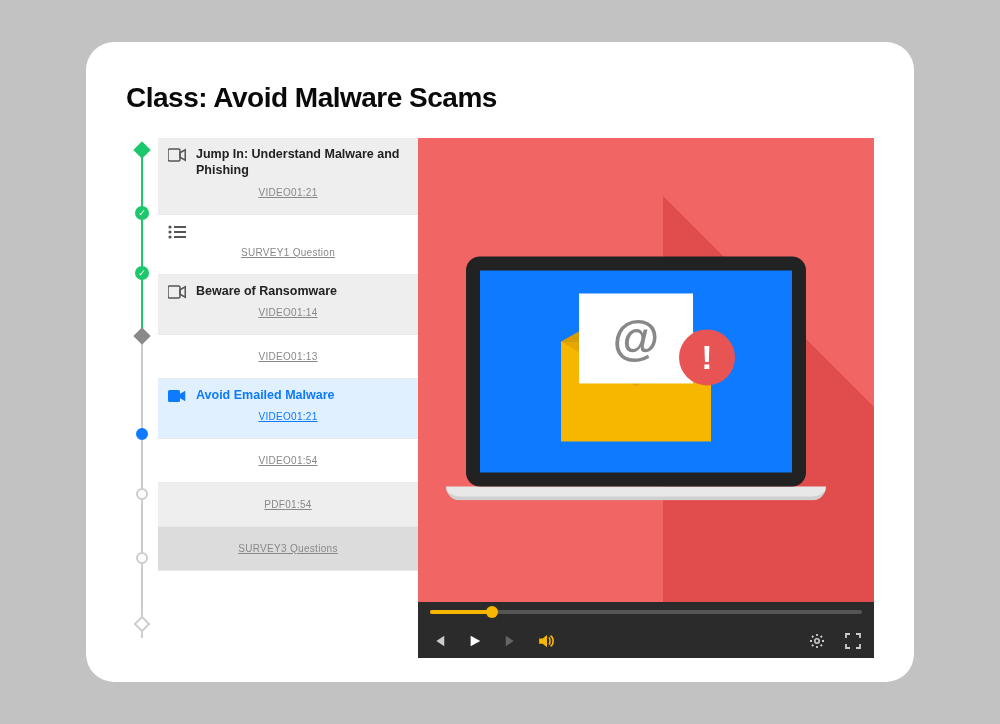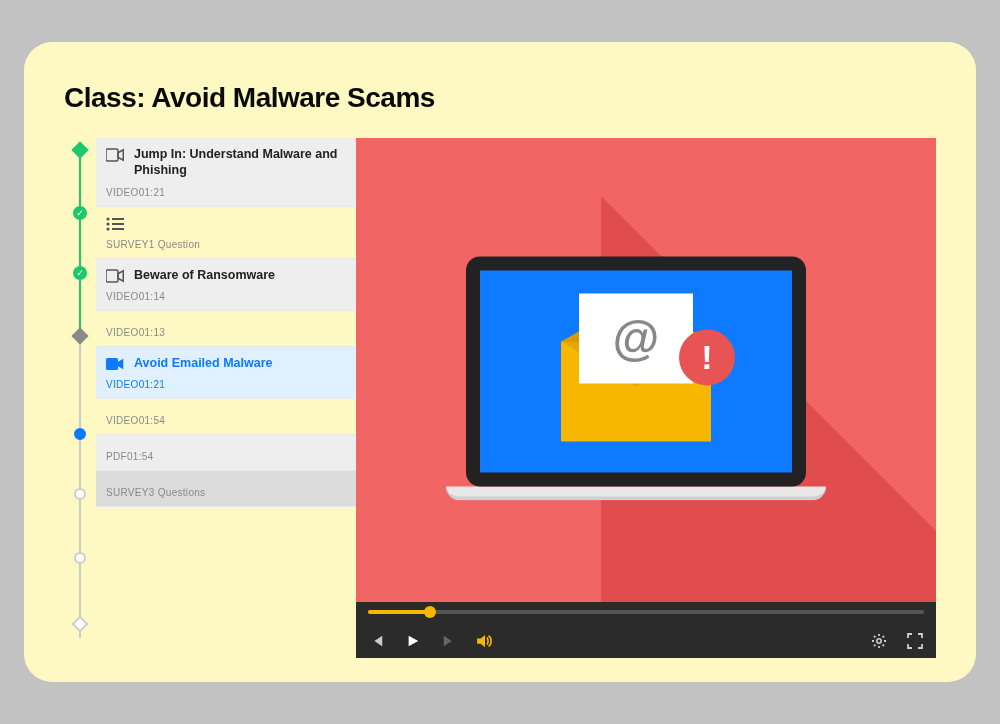--- a/index.html
+++ b/index.html
@@ -6,22 +6,22 @@
   body {
     background: #c2c2c3;
     font-family: "Helvetica Neue", Arial, sans-serif;
     width: 1000px;
     height: 724px;
     display: flex;
     align-items: center;
     justify-content: center;
   }
   .card {
-    background: #fef9c3;
-    width: 952px;
+    background: #ffffff;
+    width: 828px;
     height: 640px;
     border-radius: 28px;
     padding: 40px 40px 40px 40px;
     position: relative;
   }
   .title {
     font-size: 28px;
     font-weight: 900;
     letter-spacing: -0.5px;
     margin-bottom: 24px;
@@ -70,21 +70,21 @@
   .circle.blue { background:#0d7aff; width:12px; height:12px; border:2px solid #0d7aff; }
   .circle.outline { background:#fff; border:2px solid #ccc; width:12px; height:12px; }
   
   .lessons {
     width: 260px;
     flex-shrink: 0;
     border-right: none;
   }
   .lesson {
     border-bottom: 1px solid #e9e9e9;
-    padding: 8px 10px 8px 10px;
+    padding: 8px 10px 16px 10px;
     cursor: pointer;
     position: relative;
   }
   .lesson.alt { background:#eeeeee; }
   .lesson.grey { background:#dcdcdc; }
   .lesson.active { background:#e1f0ff; }
   .lesson-head {
     display:flex;
     gap:10px;
     align-items:flex-start;
@@ -98,25 +98,26 @@
   }
   .lesson.active .lesson-icon, .lesson.active .lesson-title, .lesson.active .lesson-meta span { color:#0d7aff; }
   .lesson-title {
     font-size: 12.5px;
     font-weight: 600;
     color:#222;
     line-height:1.3;
   }
   .lesson-meta {
     display:flex;
-    justify-content:flex-start;
+    justify-content:center;
     font-size:10px;
     color:#888;
     margin-top:8px;
     letter-spacing:0.3px;
+    text-decoration:underline;
   }
   .lesson.active .lesson-meta { color:#0d7aff; }
   
   .video-pane {
     flex:1;
     background: #f16565;
     position:relative;
     overflow:hidden;
   }
   .diag-shadow {

